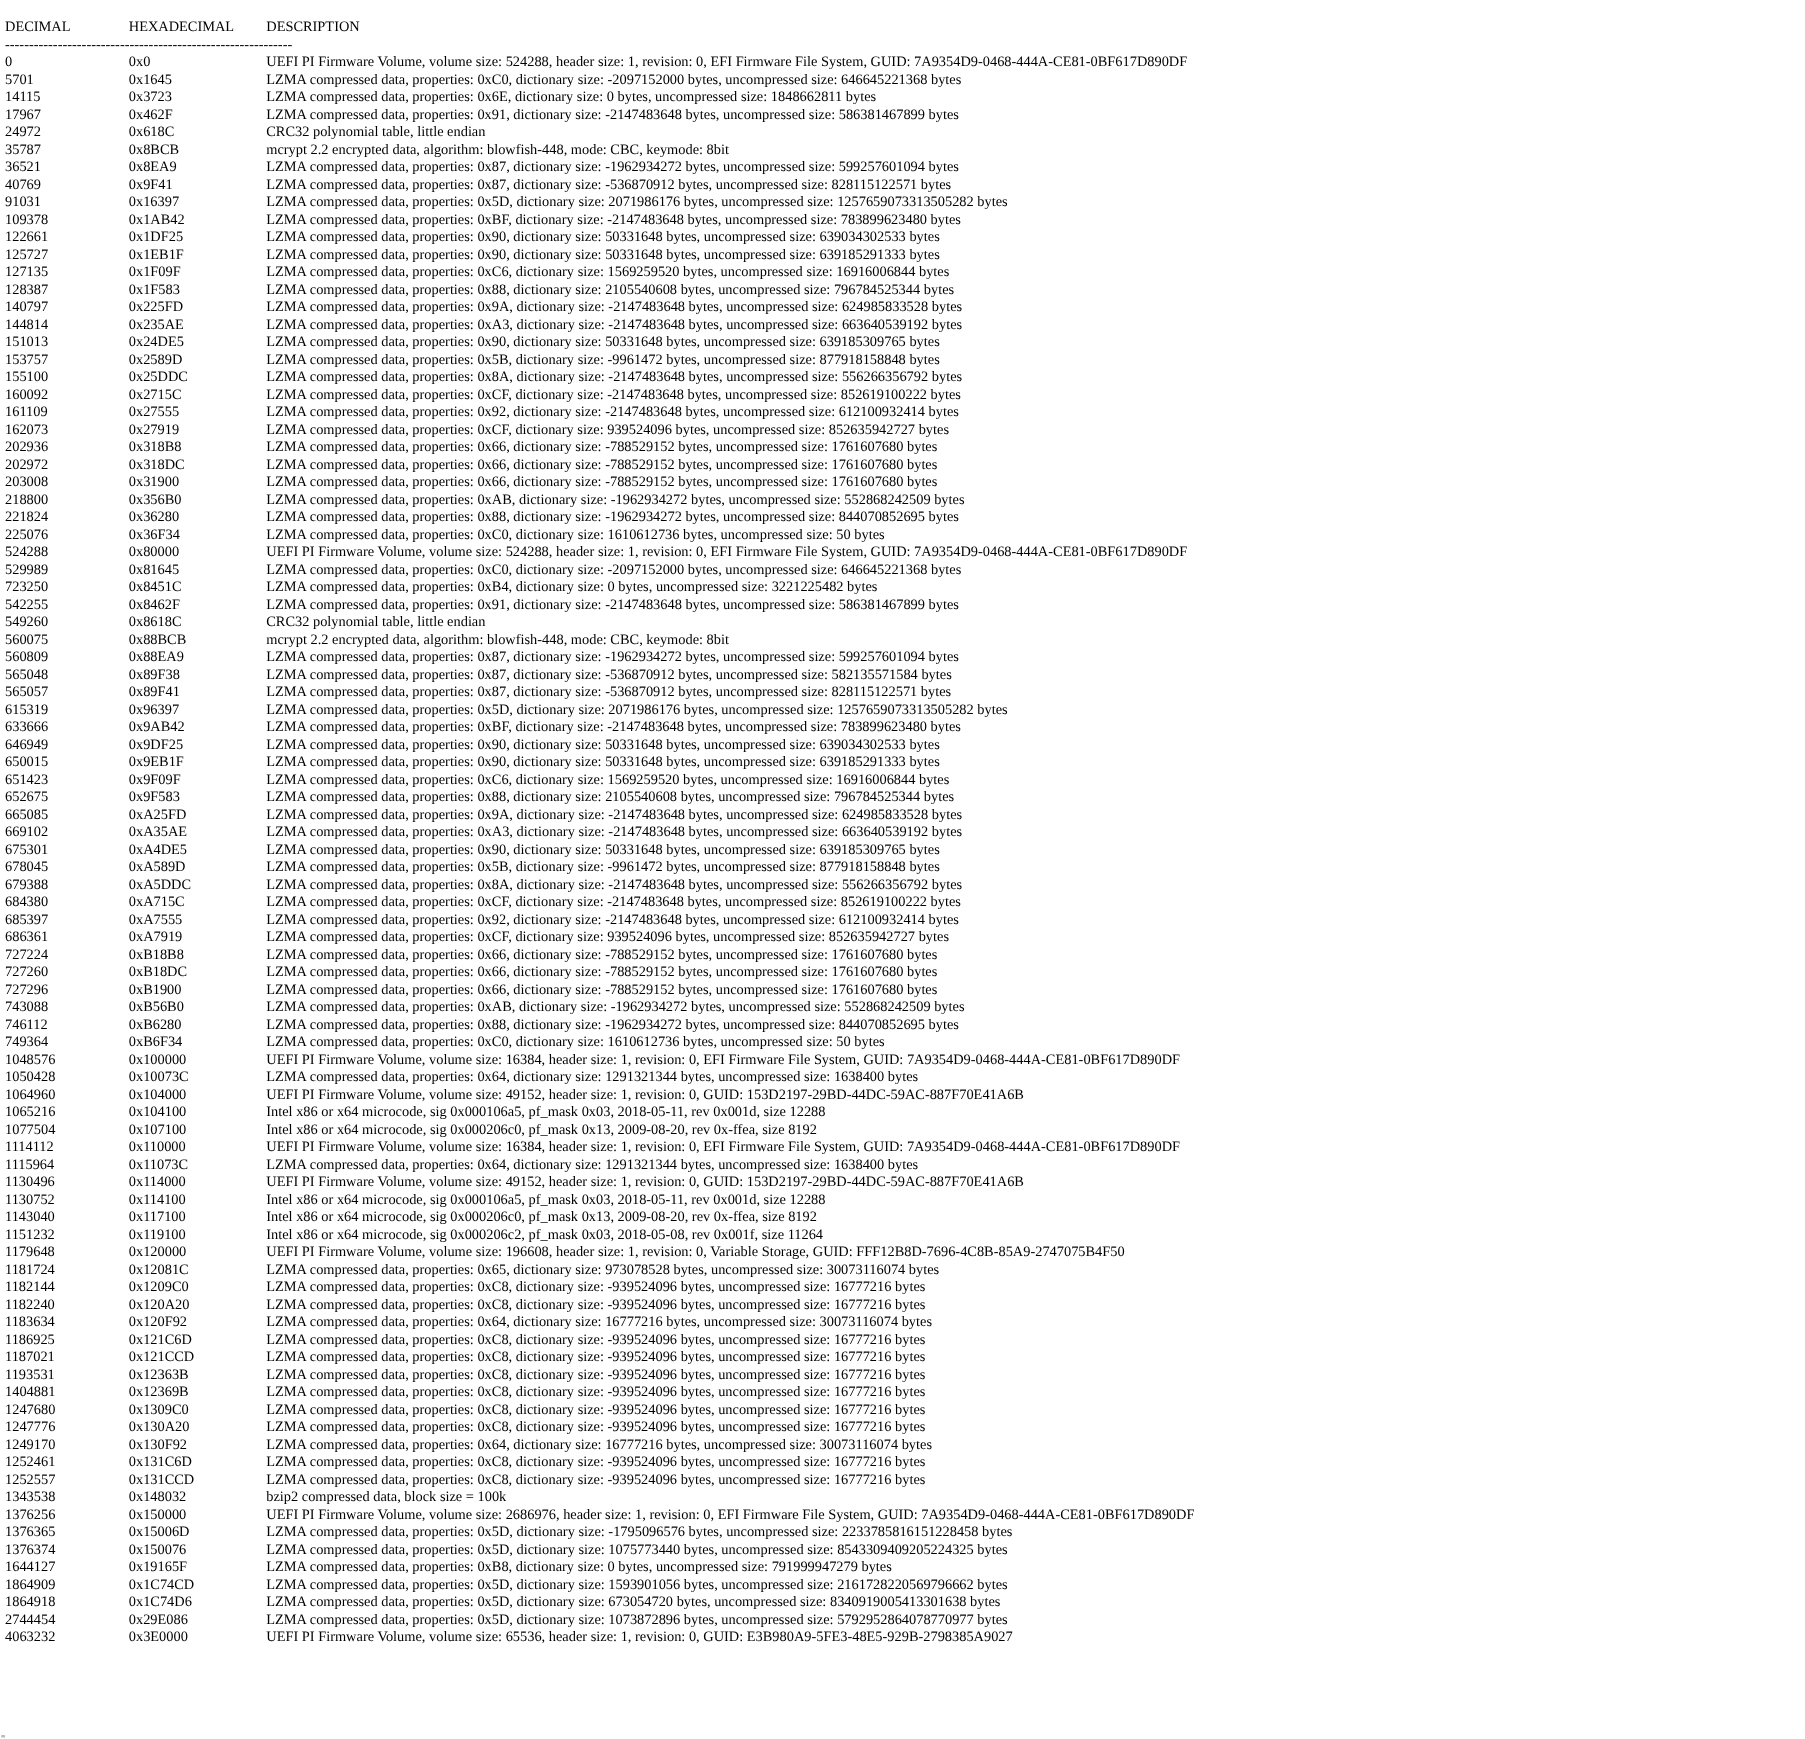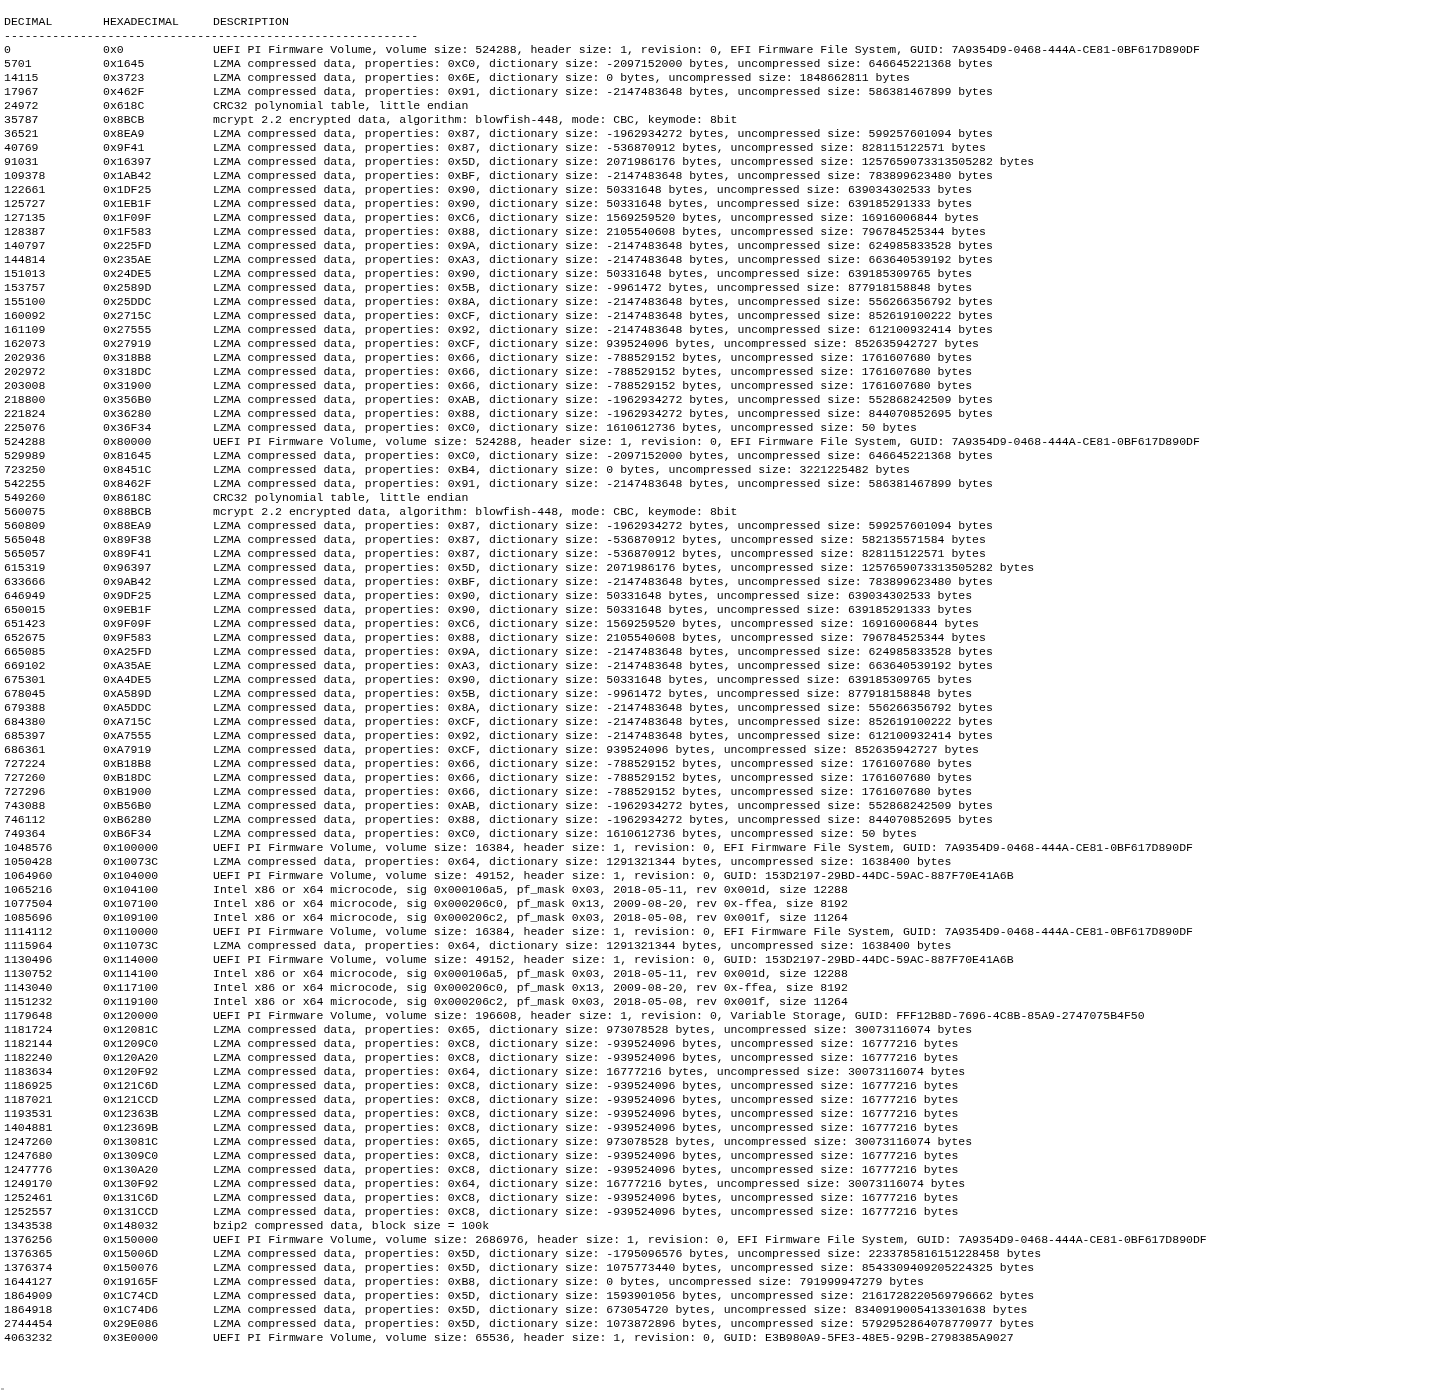--- a/index.html
+++ b/index.html
@@ -7,21 +7,21 @@
     padding: 0;
     background: #ffffff;
   }
   body {
     width: 1444px;
     height: 1391px;
     overflow: hidden;
     position: relative;
   }
   .terminal {
-    font-family: Liberation Mono, monospace;
+    font-family: Liberation Serif, serif;
     font-size: 11.5px;
     line-height: 14px;
     color: #000000;
     padding: 15px 0 0 4px;
     white-space: nowrap;
   }
   .line {
     height: 14px;
     white-space: nowrap;
   }
@@ -118,37 +118,35 @@
       <div class="line"><span class="col-dec">727260</span><span class="col-hex">0xB18DC</span><span class="col-desc">LZMA compressed data, properties: 0x66, dictionary size: -788529152 bytes, uncompressed size: 1761607680 bytes</span></div>
       <div class="line"><span class="col-dec">727296</span><span class="col-hex">0xB1900</span><span class="col-desc">LZMA compressed data, properties: 0x66, dictionary size: -788529152 bytes, uncompressed size: 1761607680 bytes</span></div>
       <div class="line"><span class="col-dec">743088</span><span class="col-hex">0xB56B0</span><span class="col-desc">LZMA compressed data, properties: 0xAB, dictionary size: -1962934272 bytes, uncompressed size: 552868242509 bytes</span></div>
       <div class="line"><span class="col-dec">746112</span><span class="col-hex">0xB6280</span><span class="col-desc">LZMA compressed data, properties: 0x88, dictionary size: -1962934272 bytes, uncompressed size: 844070852695 bytes</span></div>
       <div class="line"><span class="col-dec">749364</span><span class="col-hex">0xB6F34</span><span class="col-desc">LZMA compressed data, properties: 0xC0, dictionary size: 1610612736 bytes, uncompressed size: 50 bytes</span></div>
       <div class="line"><span class="col-dec">1048576</span><span class="col-hex">0x100000</span><span class="col-desc">UEFI PI Firmware Volume, volume size: 16384, header size: 1, revision: 0, EFI Firmware File System, GUID: 7A9354D9-0468-444A-CE81-0BF617D890DF</span></div>
       <div class="line"><span class="col-dec">1050428</span><span class="col-hex">0x10073C</span><span class="col-desc">LZMA compressed data, properties: 0x64, dictionary size: 1291321344 bytes, uncompressed size: 1638400 bytes</span></div>
       <div class="line"><span class="col-dec">1064960</span><span class="col-hex">0x104000</span><span class="col-desc">UEFI PI Firmware Volume, volume size: 49152, header size: 1, revision: 0, GUID: 153D2197-29BD-44DC-59AC-887F70E41A6B</span></div>
       <div class="line"><span class="col-dec">1065216</span><span class="col-hex">0x104100</span><span class="col-desc">Intel x86 or x64 microcode, sig 0x000106a5, pf_mask 0x03, 2018-05-11, rev 0x001d, size 12288</span></div>
       <div class="line"><span class="col-dec">1077504</span><span class="col-hex">0x107100</span><span class="col-desc">Intel x86 or x64 microcode, sig 0x000206c0, pf_mask 0x13, 2009-08-20, rev 0x-ffea, size 8192</span></div>
-      <div class="line"><span class="col-dec">1085696</span><span class="col-hex">0x109100</span><span class="col-desc">Intel x86 or x64 microcode, sig 0x000206c2, pf_mask 0x03, 2018-05-08, rev 0x001f, size 11264</span></div>
       <div class="line"><span class="col-dec">1114112</span><span class="col-hex">0x110000</span><span class="col-desc">UEFI PI Firmware Volume, volume size: 16384, header size: 1, revision: 0, EFI Firmware File System, GUID: 7A9354D9-0468-444A-CE81-0BF617D890DF</span></div>
       <div class="line"><span class="col-dec">1115964</span><span class="col-hex">0x11073C</span><span class="col-desc">LZMA compressed data, properties: 0x64, dictionary size: 1291321344 bytes, uncompressed size: 1638400 bytes</span></div>
       <div class="line"><span class="col-dec">1130496</span><span class="col-hex">0x114000</span><span class="col-desc">UEFI PI Firmware Volume, volume size: 49152, header size: 1, revision: 0, GUID: 153D2197-29BD-44DC-59AC-887F70E41A6B</span></div>
       <div class="line"><span class="col-dec">1130752</span><span class="col-hex">0x114100</span><span class="col-desc">Intel x86 or x64 microcode, sig 0x000106a5, pf_mask 0x03, 2018-05-11, rev 0x001d, size 12288</span></div>
       <div class="line"><span class="col-dec">1143040</span><span class="col-hex">0x117100</span><span class="col-desc">Intel x86 or x64 microcode, sig 0x000206c0, pf_mask 0x13, 2009-08-20, rev 0x-ffea, size 8192</span></div>
       <div class="line"><span class="col-dec">1151232</span><span class="col-hex">0x119100</span><span class="col-desc">Intel x86 or x64 microcode, sig 0x000206c2, pf_mask 0x03, 2018-05-08, rev 0x001f, size 11264</span></div>
       <div class="line"><span class="col-dec">1179648</span><span class="col-hex">0x120000</span><span class="col-desc">UEFI PI Firmware Volume, volume size: 196608, header size: 1, revision: 0, Variable Storage, GUID: FFF12B8D-7696-4C8B-85A9-2747075B4F50</span></div>
       <div class="line"><span class="col-dec">1181724</span><span class="col-hex">0x12081C</span><span class="col-desc">LZMA compressed data, properties: 0x65, dictionary size: 973078528 bytes, uncompressed size: 30073116074 bytes</span></div>
       <div class="line"><span class="col-dec">1182144</span><span class="col-hex">0x1209C0</span><span class="col-desc">LZMA compressed data, properties: 0xC8, dictionary size: -939524096 bytes, uncompressed size: 16777216 bytes</span></div>
       <div class="line"><span class="col-dec">1182240</span><span class="col-hex">0x120A20</span><span class="col-desc">LZMA compressed data, properties: 0xC8, dictionary size: -939524096 bytes, uncompressed size: 16777216 bytes</span></div>
       <div class="line"><span class="col-dec">1183634</span><span class="col-hex">0x120F92</span><span class="col-desc">LZMA compressed data, properties: 0x64, dictionary size: 16777216 bytes, uncompressed size: 30073116074 bytes</span></div>
       <div class="line"><span class="col-dec">1186925</span><span class="col-hex">0x121C6D</span><span class="col-desc">LZMA compressed data, properties: 0xC8, dictionary size: -939524096 bytes, uncompressed size: 16777216 bytes</span></div>
       <div class="line"><span class="col-dec">1187021</span><span class="col-hex">0x121CCD</span><span class="col-desc">LZMA compressed data, properties: 0xC8, dictionary size: -939524096 bytes, uncompressed size: 16777216 bytes</span></div>
       <div class="line"><span class="col-dec">1193531</span><span class="col-hex">0x12363B</span><span class="col-desc">LZMA compressed data, properties: 0xC8, dictionary size: -939524096 bytes, uncompressed size: 16777216 bytes</span></div>
       <div class="line"><span class="col-dec">1404881</span><span class="col-hex">0x12369B</span><span class="col-desc">LZMA compressed data, properties: 0xC8, dictionary size: -939524096 bytes, uncompressed size: 16777216 bytes</span></div>
-      <div class="line"><span class="col-dec">1247260</span><span class="col-hex">0x13081C</span><span class="col-desc">LZMA compressed data, properties: 0x65, dictionary size: 973078528 bytes, uncompressed size: 30073116074 bytes</span></div>
       <div class="line"><span class="col-dec">1247680</span><span class="col-hex">0x1309C0</span><span class="col-desc">LZMA compressed data, properties: 0xC8, dictionary size: -939524096 bytes, uncompressed size: 16777216 bytes</span></div>
       <div class="line"><span class="col-dec">1247776</span><span class="col-hex">0x130A20</span><span class="col-desc">LZMA compressed data, properties: 0xC8, dictionary size: -939524096 bytes, uncompressed size: 16777216 bytes</span></div>
       <div class="line"><span class="col-dec">1249170</span><span class="col-hex">0x130F92</span><span class="col-desc">LZMA compressed data, properties: 0x64, dictionary size: 16777216 bytes, uncompressed size: 30073116074 bytes</span></div>
       <div class="line"><span class="col-dec">1252461</span><span class="col-hex">0x131C6D</span><span class="col-desc">LZMA compressed data, properties: 0xC8, dictionary size: -939524096 bytes, uncompressed size: 16777216 bytes</span></div>
       <div class="line"><span class="col-dec">1252557</span><span class="col-hex">0x131CCD</span><span class="col-desc">LZMA compressed data, properties: 0xC8, dictionary size: -939524096 bytes, uncompressed size: 16777216 bytes</span></div>
       <div class="line"><span class="col-dec">1343538</span><span class="col-hex">0x148032</span><span class="col-desc">bzip2 compressed data, block size = 100k</span></div>
       <div class="line"><span class="col-dec">1376256</span><span class="col-hex">0x150000</span><span class="col-desc">UEFI PI Firmware Volume, volume size: 2686976, header size: 1, revision: 0, EFI Firmware File System, GUID: 7A9354D9-0468-444A-CE81-0BF617D890DF</span></div>
       <div class="line"><span class="col-dec">1376365</span><span class="col-hex">0x15006D</span><span class="col-desc">LZMA compressed data, properties: 0x5D, dictionary size: -1795096576 bytes, uncompressed size: 2233785816151228458 bytes</span></div>
       <div class="line"><span class="col-dec">1376374</span><span class="col-hex">0x150076</span><span class="col-desc">LZMA compressed data, properties: 0x5D, dictionary size: 1075773440 bytes, uncompressed size: 8543309409205224325 bytes</span></div>
       <div class="line"><span class="col-dec">1644127</span><span class="col-hex">0x19165F</span><span class="col-desc">LZMA compressed data, properties: 0xB8, dictionary size: 0 bytes, uncompressed size: 791999947279 bytes</span></div>

